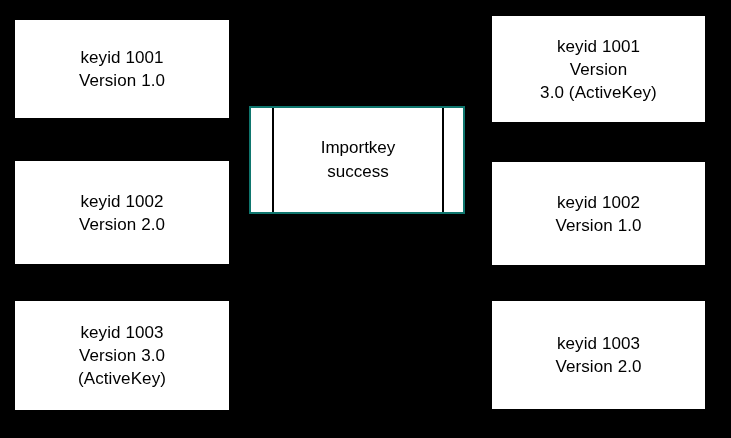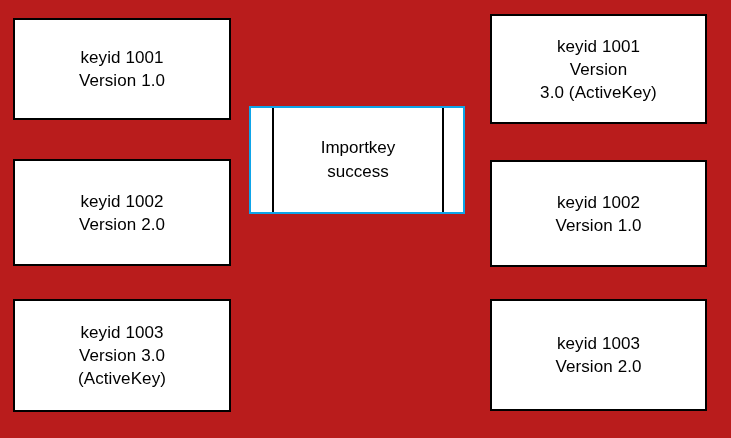--- a/index.html
+++ b/index.html
@@ -15,21 +15,21 @@
     overflow: hidden;
     font-family: "Liberation Sans", sans-serif;
     color: #000000;
   }
   #canvas {
     position: absolute;
     left: 0;
     top: 0;
     width: 731px;
     height: 438px;
-    background: #b91c1c;
+    background: #000000;
   }
   
   .node {
     position: absolute;
     box-sizing: border-box;
     border: 2px solid #000000;
     background: #ffffff;
     display: flex;
     align-items: center;
     justify-content: center;
@@ -39,21 +39,21 @@
     font-size: 17px;
     line-height: 23px;
     color: #000000;
     white-space: pre-line;
     letter-spacing: 0.1px;
   }
   
   .process {
     position: absolute;
     box-sizing: border-box;
-    border: 2px solid #0ea5e9;
+    border: 2px solid #0f766e;
     background: #ffffff;
   }
   .process .bar {
     position: absolute;
     top: 0;
     bottom: 0;
     width: 2px;
     background: #000000;
   }
   .process .bar.left  { left: 21px; }

